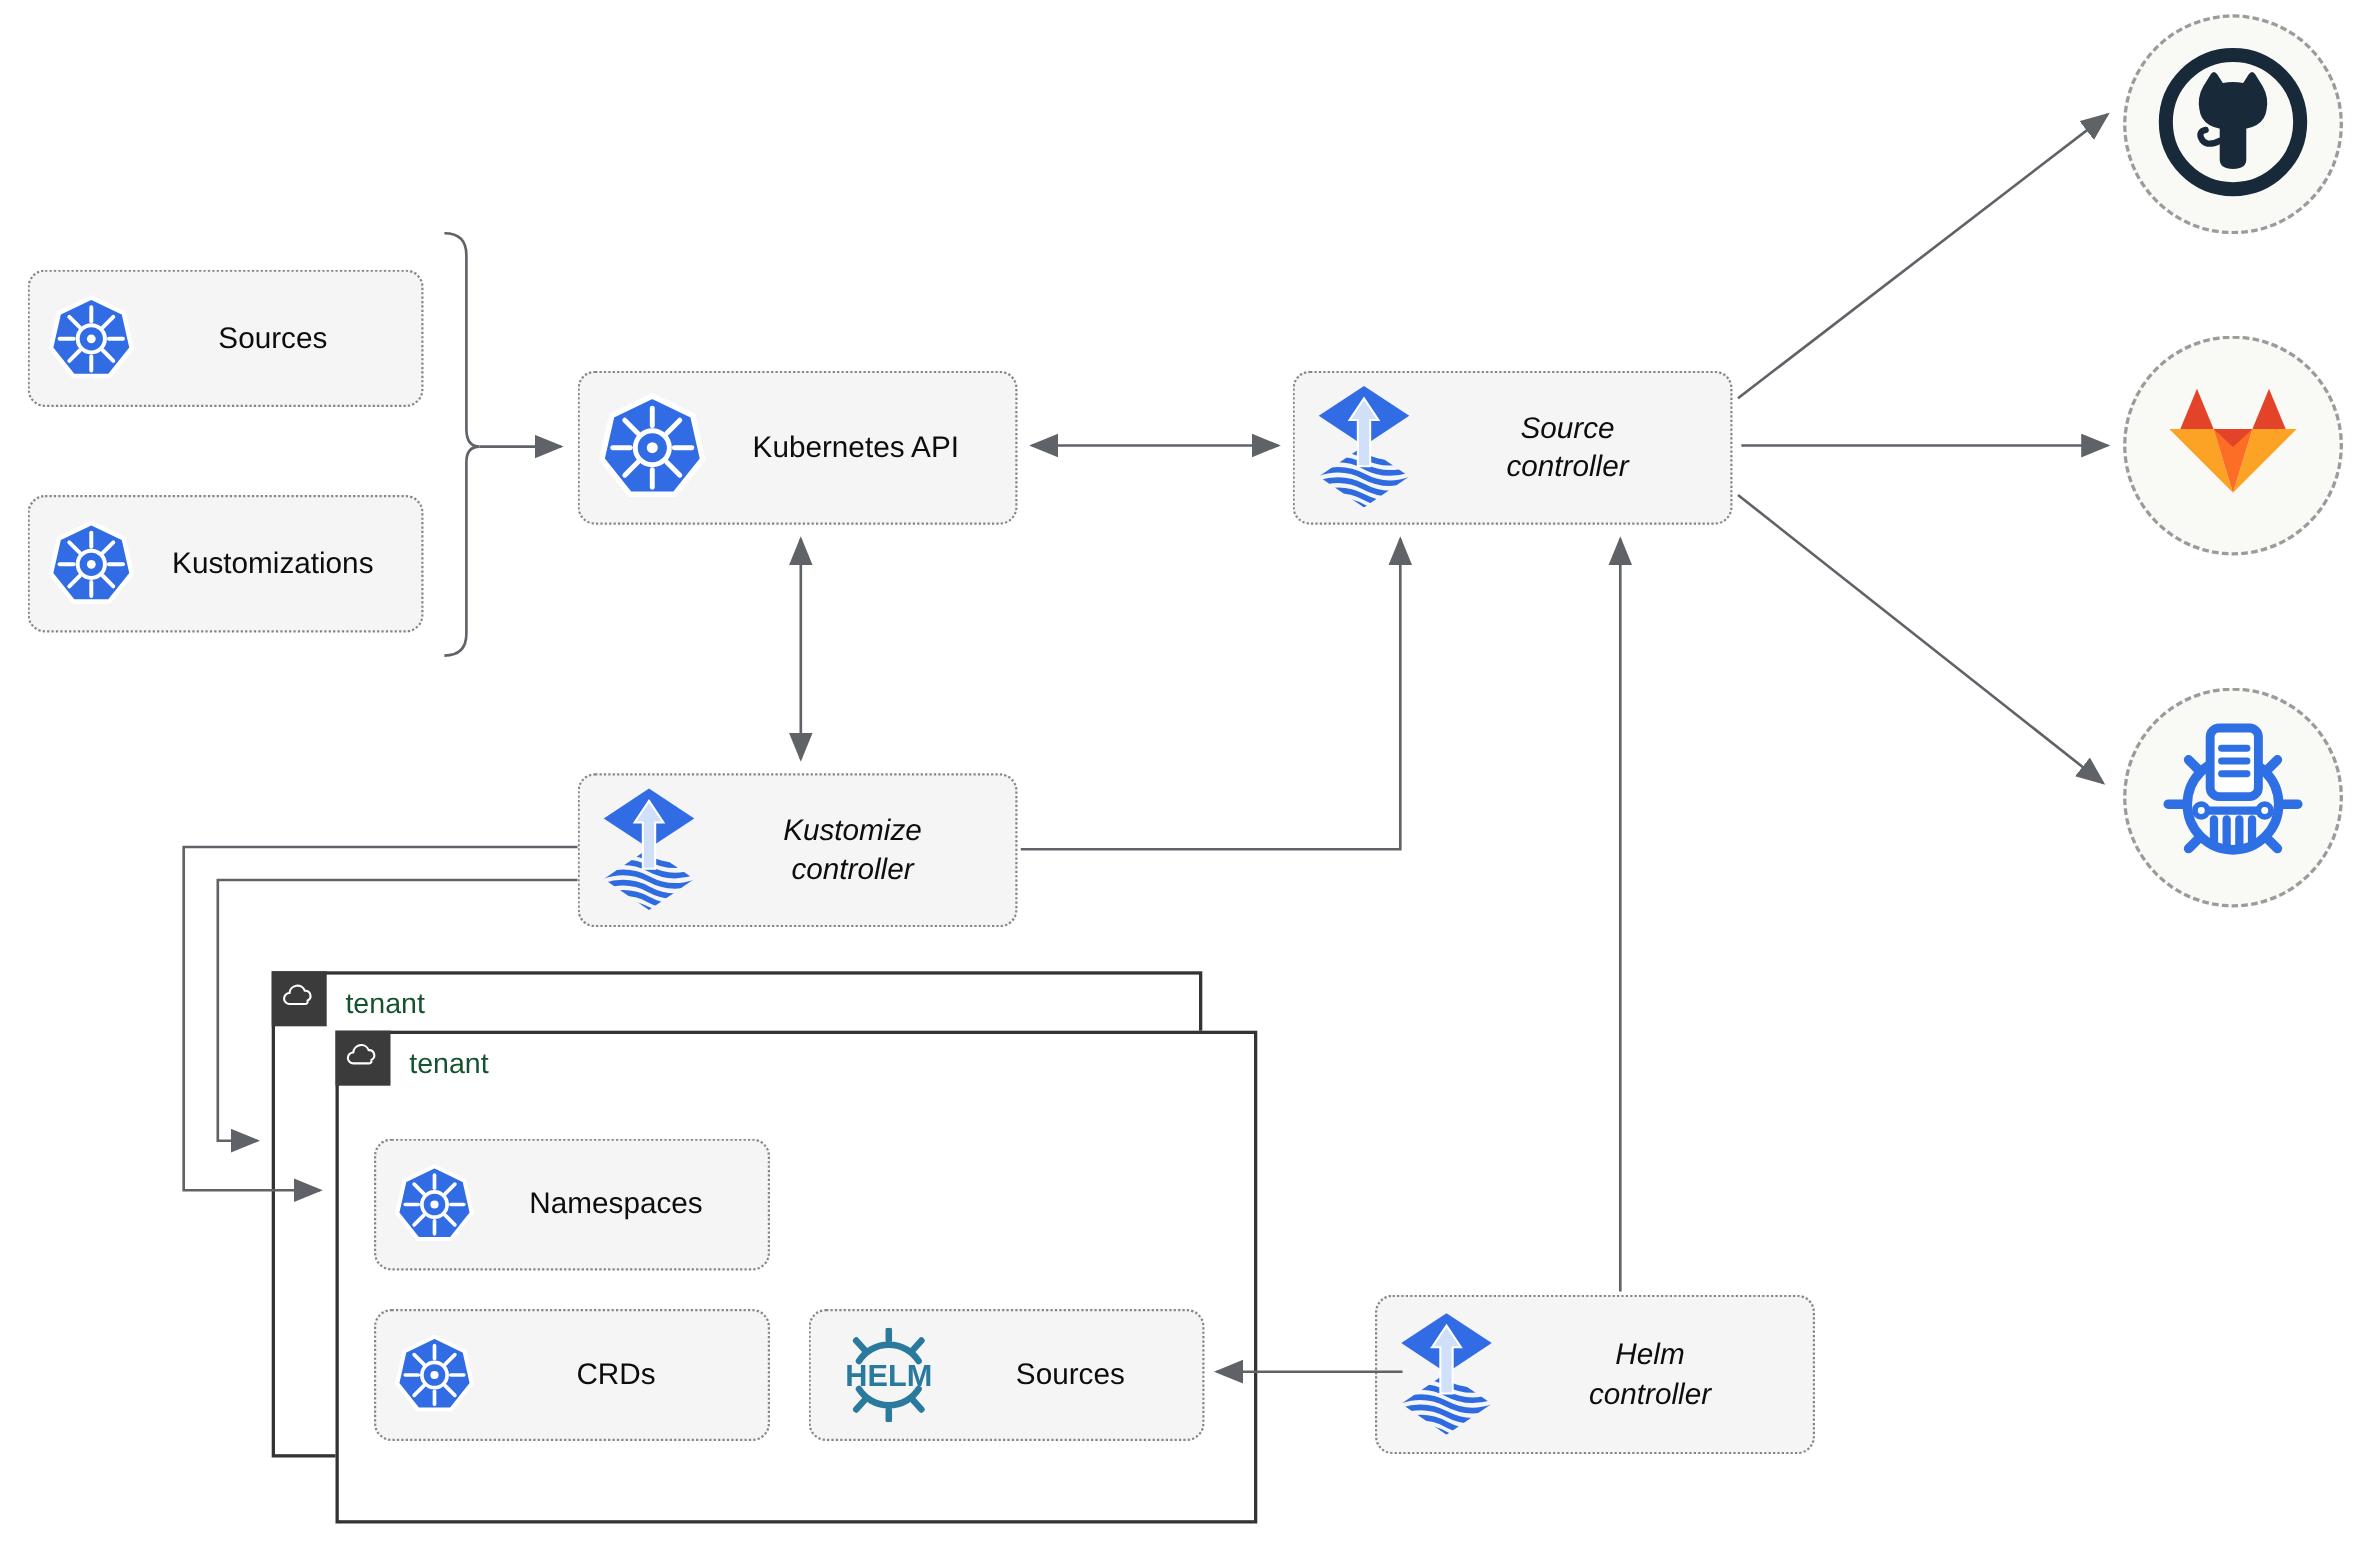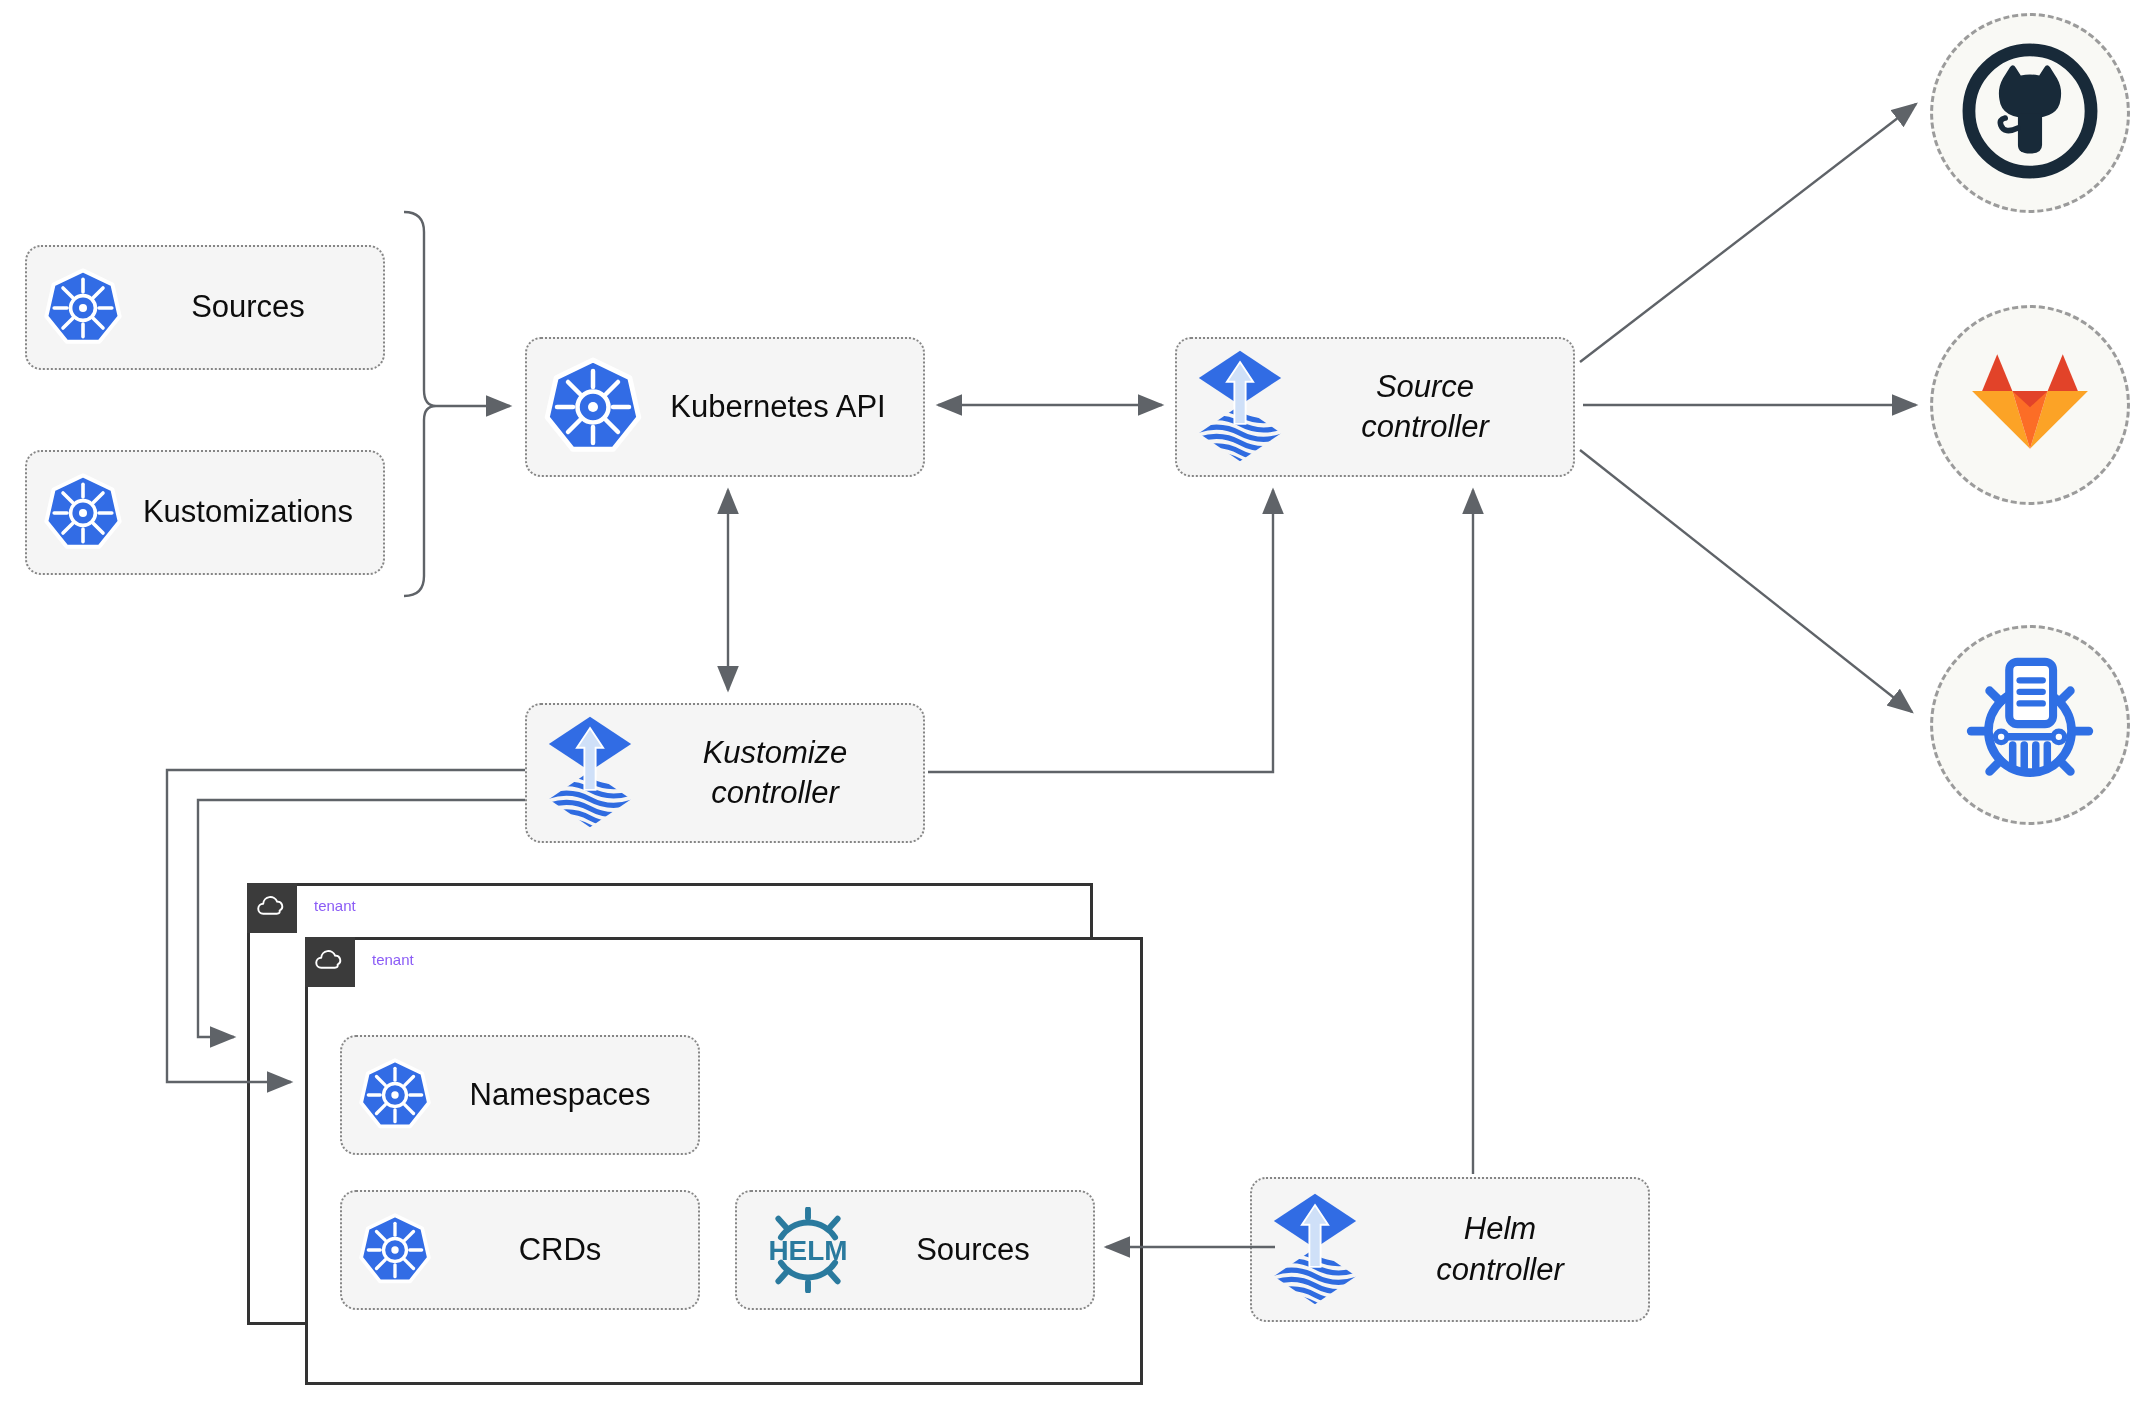--- a/index.html
+++ b/index.html
@@ -2,31 +2,31 @@
 <html><head>
 <meta charset="utf-8">
 <style>
   html,body{margin:0;padding:0;background:#ffffff;}
   .canvas{position:relative;width:2144px;height:1407px;background:#ffffff;overflow:hidden;
           font-family:"Liberation Sans","DejaVu Sans",sans-serif;}
   
   .node{position:absolute;background:#f5f5f5;border:2px dotted #858585;border-radius:16px;
         display:flex;align-items:center;box-sizing:border-box;padding:0 16px;gap:6px;z-index:3;}
   .node .icon{flex:0 0 auto;display:flex;align-items:center;justify-content:center;}
-  .node .label{flex:1;text-align:center;font-size:31px;color:#0d0d0d;line-height:1.3;}
+  .node .label{flex:1;text-align:center;font-size:27px;color:#0d0d0d;line-height:1.3;}
   .node .label.two-line{max-width:176px;margin:0 auto;font-style:italic;}
   
   .remote{position:absolute;width:200px;height:200px;border-radius:50%;border:3px dashed #9b9b9b;
           background:#f9f9f5;display:flex;align-items:center;justify-content:center;
           box-sizing:border-box;z-index:1;}
   
   .tenant{position:absolute;background:#ffffff;border:3px solid #333333;box-sizing:border-box;}
   .tenant-tab{position:absolute;top:-3px;left:-3px;width:50px;height:50px;background:#3b3b3b;
               display:flex;align-items:center;justify-content:center;}
-  .tenant-label{position:absolute;left:64px;top:11px;font-size:15px;color:#8b5cf6;}
+  .tenant-label{position:absolute;left:64px;top:11px;font-size:26px;color:#14532d;}
   .connectors{position:absolute;left:0;top:0;z-index:4;pointer-events:none;}
   .defs{position:absolute;width:0;height:0;overflow:hidden;}
 </style>
 </head>
 <body>
 
 <svg class="defs" aria-hidden="true">
   <defs>
     <marker id="ah" markerWidth="12" markerHeight="10" refX="10" refY="4.5" orient="auto">
       <path d="M0,0 L11,4.5 L0,9 Z" fill="#5f6368"></path>

